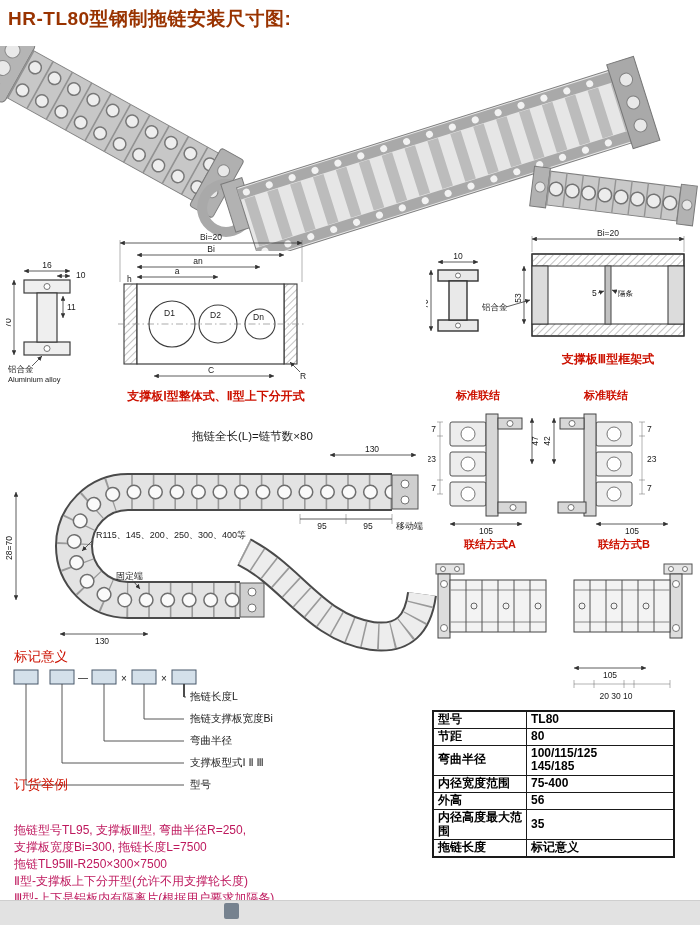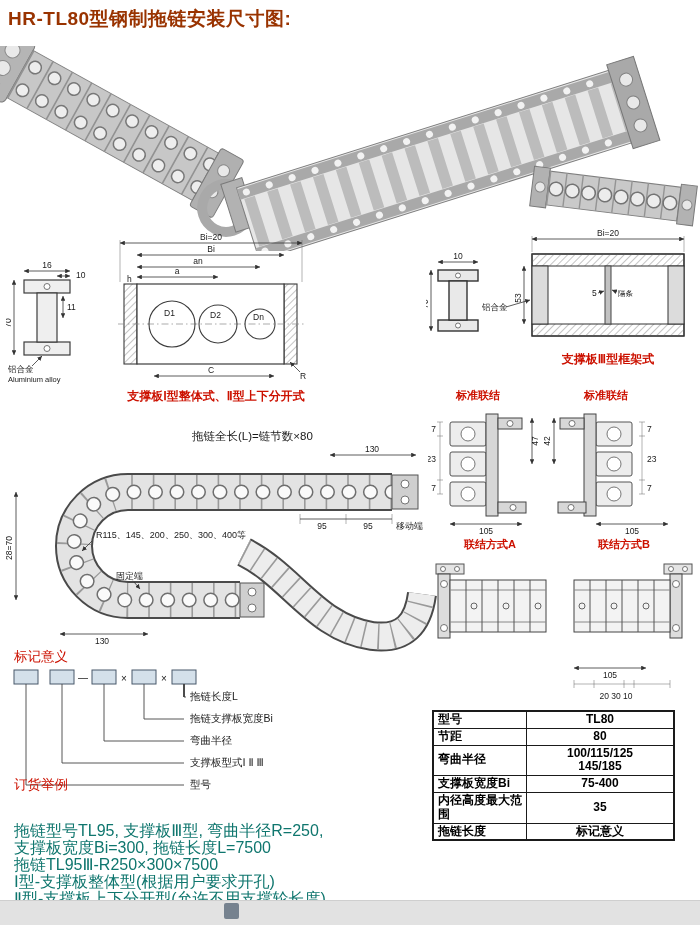--- a/index.html
+++ b/index.html
@@ -1,36 +1,36 @@
 <!DOCTYPE html>
 <html><head>
 <meta charset="utf-8">
 <style>
   html,body{margin:0;padding:0;background:#f5f5f5}
   #page{position:relative;width:700px;height:925px;background:#ffffff;
         font-family:"Liberation Sans",sans-serif;overflow:hidden}
   .abs{position:absolute}
   #page-title{font-size:19px;font-weight:bold;color:#993300;letter-spacing:.5px}
   .sec-head{font-size:13.5px;font-weight:normal;color:#cc1100}
-  .orderline{font-size:16px;color:#0f766e;line-height:17px;white-space:nowrap}
+  .orderline{font-size:12px;color:#be185d;line-height:17px;white-space:nowrap}
   svg text{font-family:"Liberation Sans",sans-serif;fill:#1a1a1a}
   svg .dim{font-size:8.5px}
   svg .dim7{font-size:7.5px}
   svg .cap{fill:#cc1100;font-size:12px;font-weight:bold}
   svg .red11{fill:#cc1100;font-size:11px;font-weight:bold}
   svg .lbl9{font-size:9px}
   .dimline{stroke:#333;stroke-width:0.8;fill:none}
   .ext{stroke:#666;stroke-width:0.5}
   .part{fill:#efefef;stroke:#3c3c3c;stroke-width:1.2}
   .hole{fill:#ffffff;stroke:#555;stroke-width:0.8}
   #spec-table{border-collapse:collapse;background:#fff;border:2px solid #1a1a1a;table-layout:fixed;width:230px}
   #spec-table td{border:1px solid #1a1a1a;font-size:12px;font-weight:bold;color:#000;
                  padding:1px 4px;line-height:1.15;vertical-align:middle}
   #spec-table td.lab{width:84px}
-  #spec-table td.val{width:138px;text-align:center}
+  #spec-table td.val{width:138px;}
   #footer-band{background:#e2e2e2;border-top:1px solid #cfcfcf}
   #footer-logo{background:#76828f;border-radius:2px}
 </style>
 </head>
 <body>
 
 <div id="page">
 
   <div id="page-title" class="abs" style="left:8px;top:6px">HR-TL80型钢制拖链安装尺寸图:</div>
 
@@ -357,21 +357,20 @@
     <text x="184" y="78" font-size="10.5">弯曲半径</text>
     <text x="184" y="100" font-size="10.5">支撑板型式Ⅰ Ⅱ Ⅲ</text>
     <text x="184" y="122" font-size="10.5">型号</text>
   </svg>
 
   <div class="abs sec-head" style="left:14px;top:776px">订货举例</div>
   <div class="abs" style="left:14px;top:822px">
     <div class="orderline">拖链型号TL95, 支撑板Ⅲ型, 弯曲半径R=250,</div>
     <div class="orderline">支撑板宽度Bi=300, 拖链长度L=7500</div>
     <div class="orderline">拖链TL95Ⅲ-R250×300×7500</div>
-    <div class="orderline">Ⅰ型-支撑板整体型(根据用户要求开孔)</div>
     <div class="orderline">Ⅱ型-支撑板上下分开型(允许不用支撑轮长度)</div>
     <div class="orderline">Ⅲ型-上下是铝板内有隔离片(根据用户要求加隔条)</div>
   </div>
 
   <div id="footer-band" class="abs" style="left:0;top:900px;width:700px;height:25px"></div>
   <div id="footer-logo" class="abs" style="left:224px;top:903px;width:15px;height:16px"></div>
 
   <table id="spec-table" class="abs" style="left:432px;top:710px">
     <tbody>
         <tr>
@@ -383,22 +382,26 @@
       <td class="val">80</td>
     </tr>
     <tr>
       <td class="lab">弯曲半径</td>
       <td class="val">
         <div>100/115/125</div>
         <div>145/185</div>
       </td>
     </tr>
     <tr>
-      <td class="lab">支撑板宽度Bi</td>
+      <td class="lab">内径宽度范围</td>
       <td class="val">75-400</td>
+    </tr>
+    <tr>
+      <td class="lab">外高</td>
+      <td class="val">56</td>
     </tr>
     <tr>
       <td class="lab">内径高度最大范围</td>
       <td class="val">35</td>
     </tr>
     <tr>
       <td class="lab">拖链长度</td>
       <td class="val">标记意义</td>
     </tr>
   </tbody>

